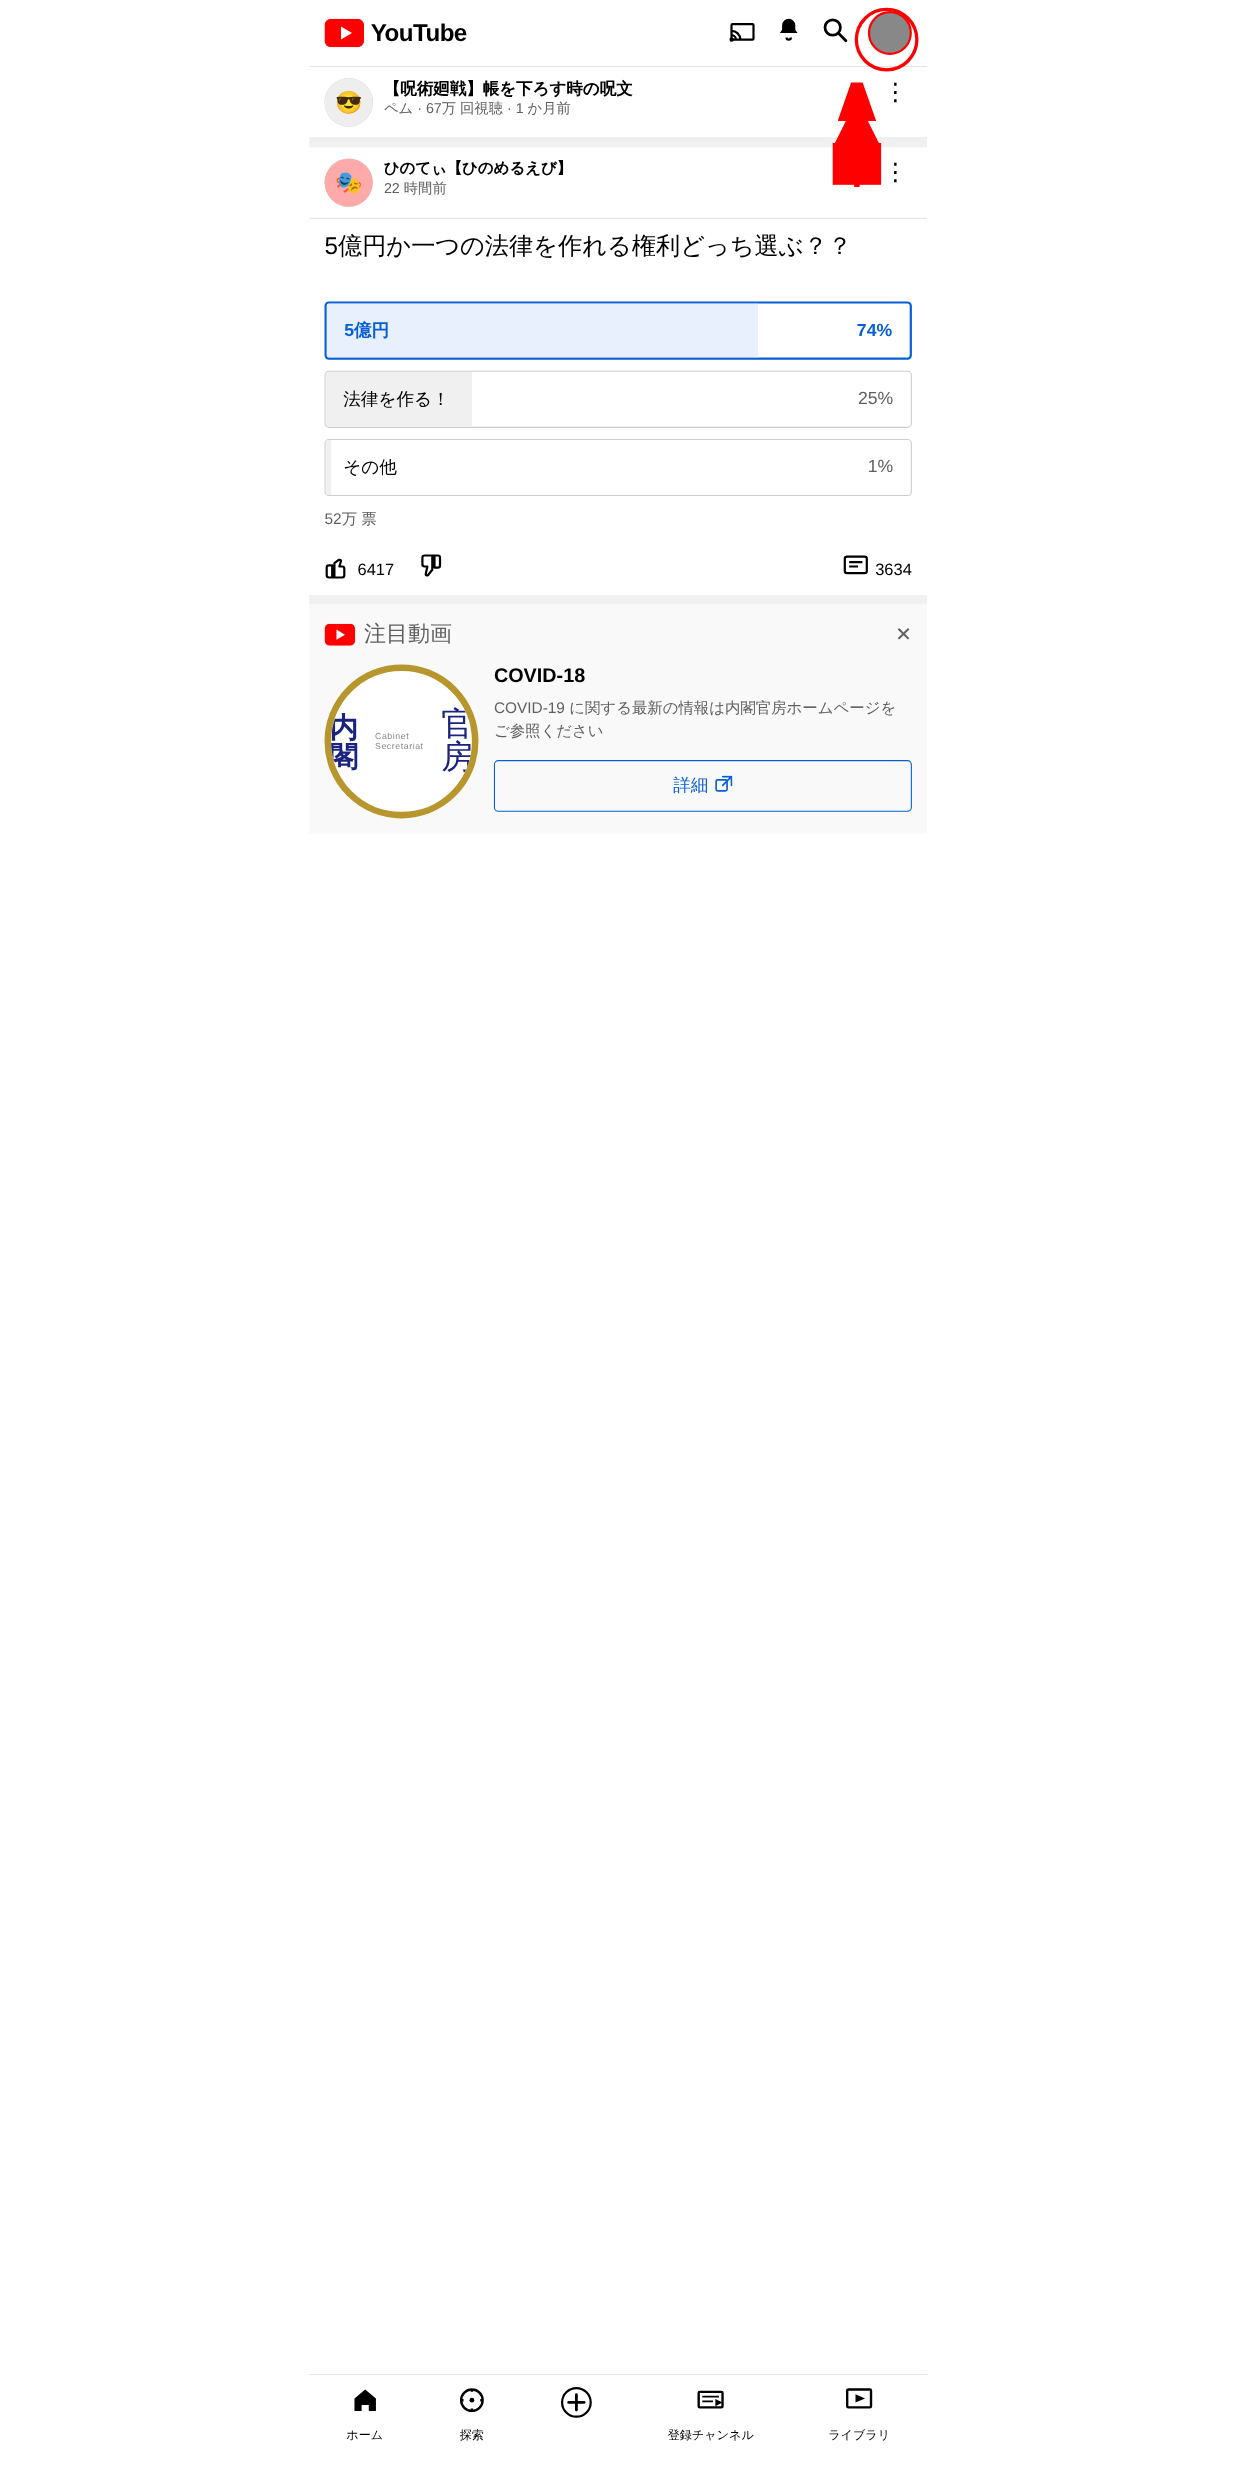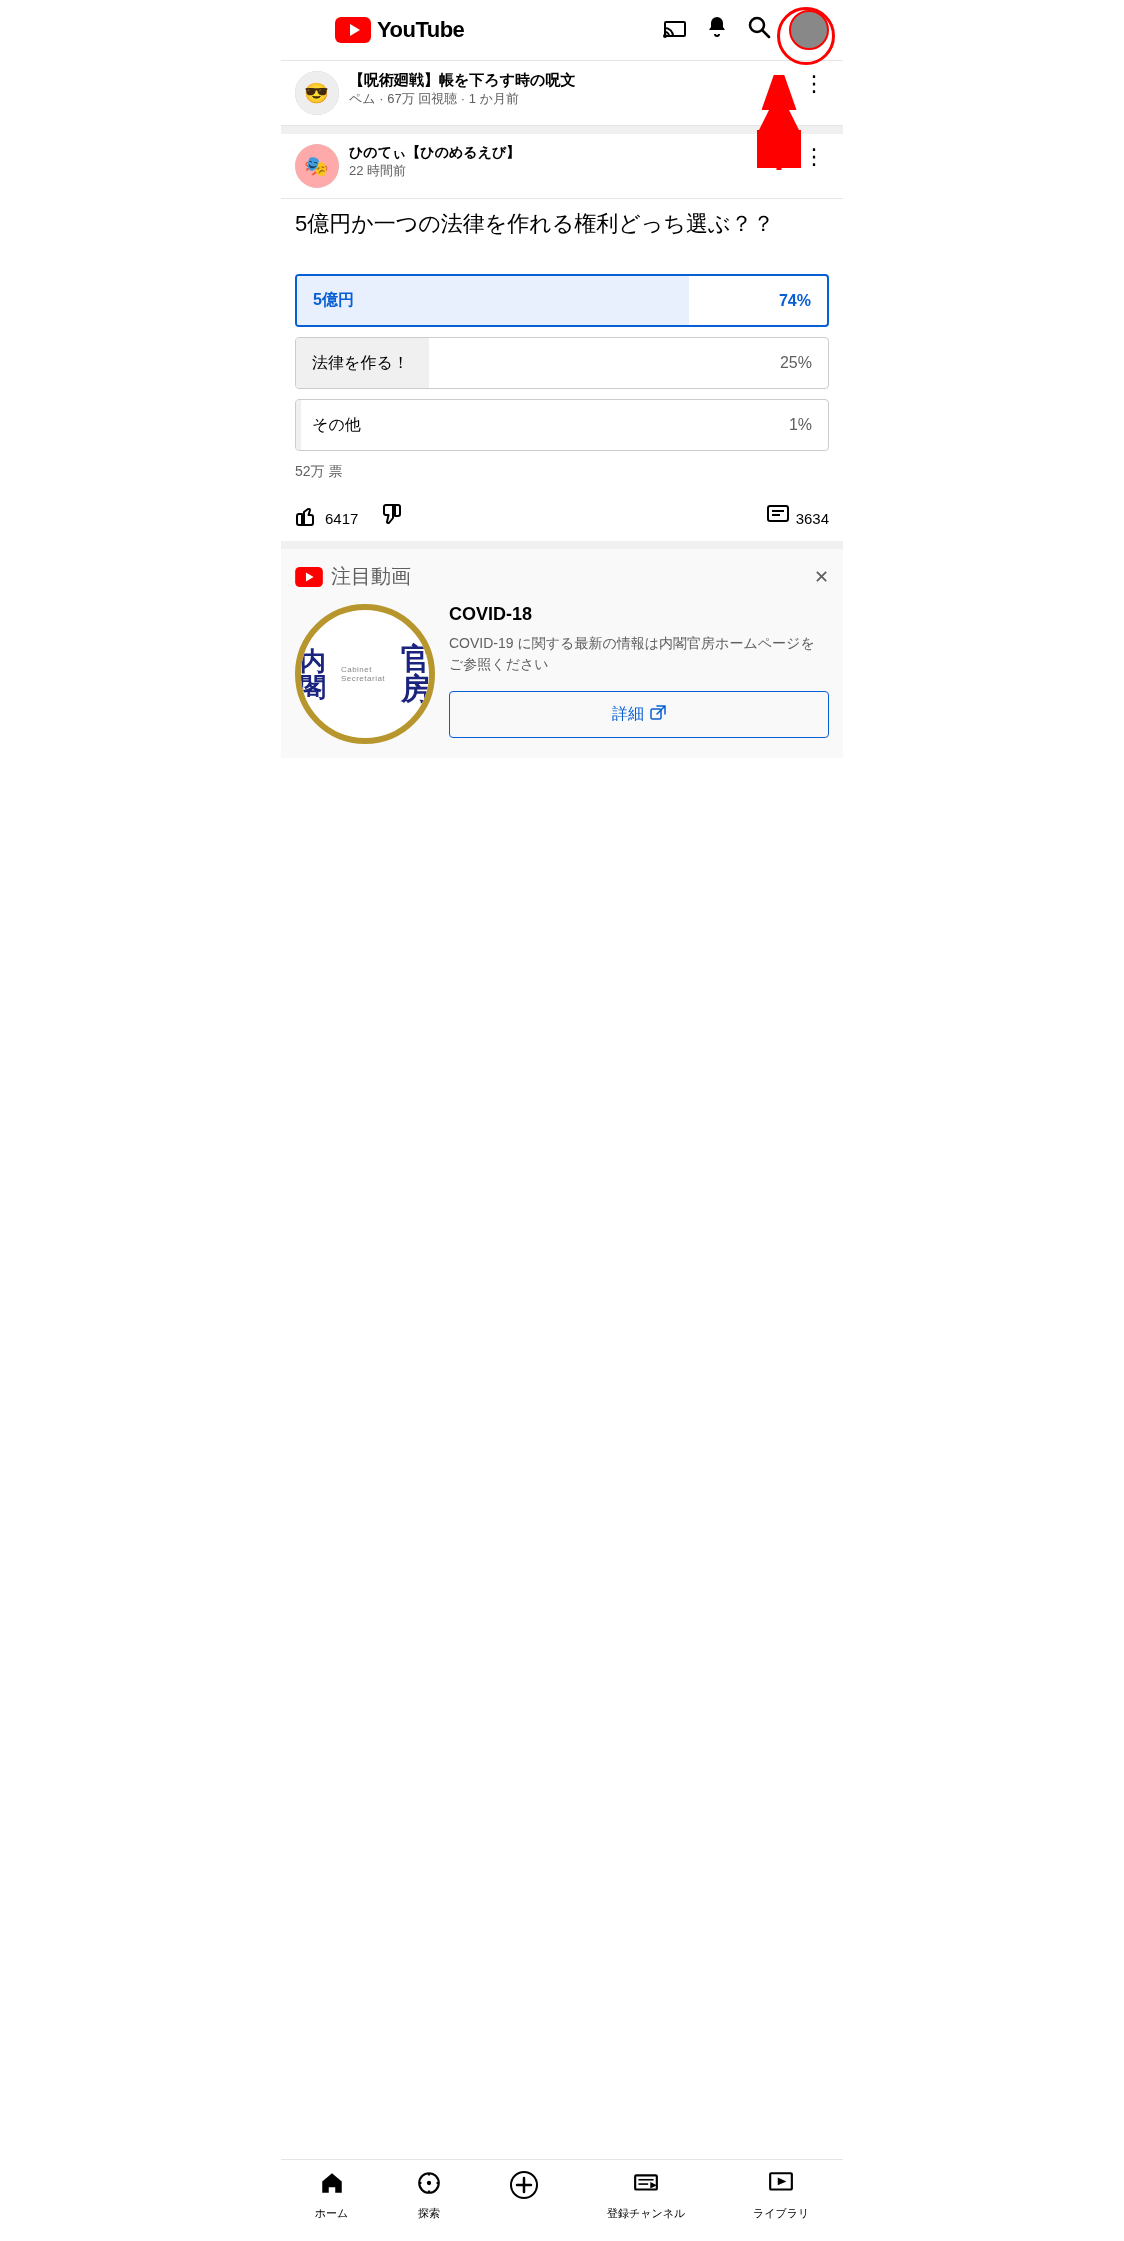--- a/index.html
+++ b/index.html
@@ -22,21 +22,20 @@
       background: #fff;
       border-bottom: 1px solid #e5e5e5;
       position: sticky;
       top: 0;
       z-index: 100;
     }
     .header-logo {
       display: flex;
       align-items: center;
       gap: 6px;
-      margin-left: 40px;
     }
     .yt-logo-icon {
       width: 36px;
       height: 26px;
     }
     .header-title {
       font-size: 22px;
       font-weight: 700;
       color: #000;
       letter-spacing: -0.5px;
@@ -249,21 +248,21 @@
     }
     .covid-logo-mid {
       font-size: 8px;
       color: #888;
       font-weight: 400;
       letter-spacing: 0.5px;
       margin: 3px 16px;
     }
     .covid-logo-bot {
       font-size: 30px;
-      font-weight: 700;
+      font-weight: 400;
       color: #1a237e;
       line-height: 1;
       letter-spacing: -1px;
     }
     .covid-text-wrap {
       flex: 1;
       display: flex;
       flex-direction: column;
       gap: 8px;
     }

